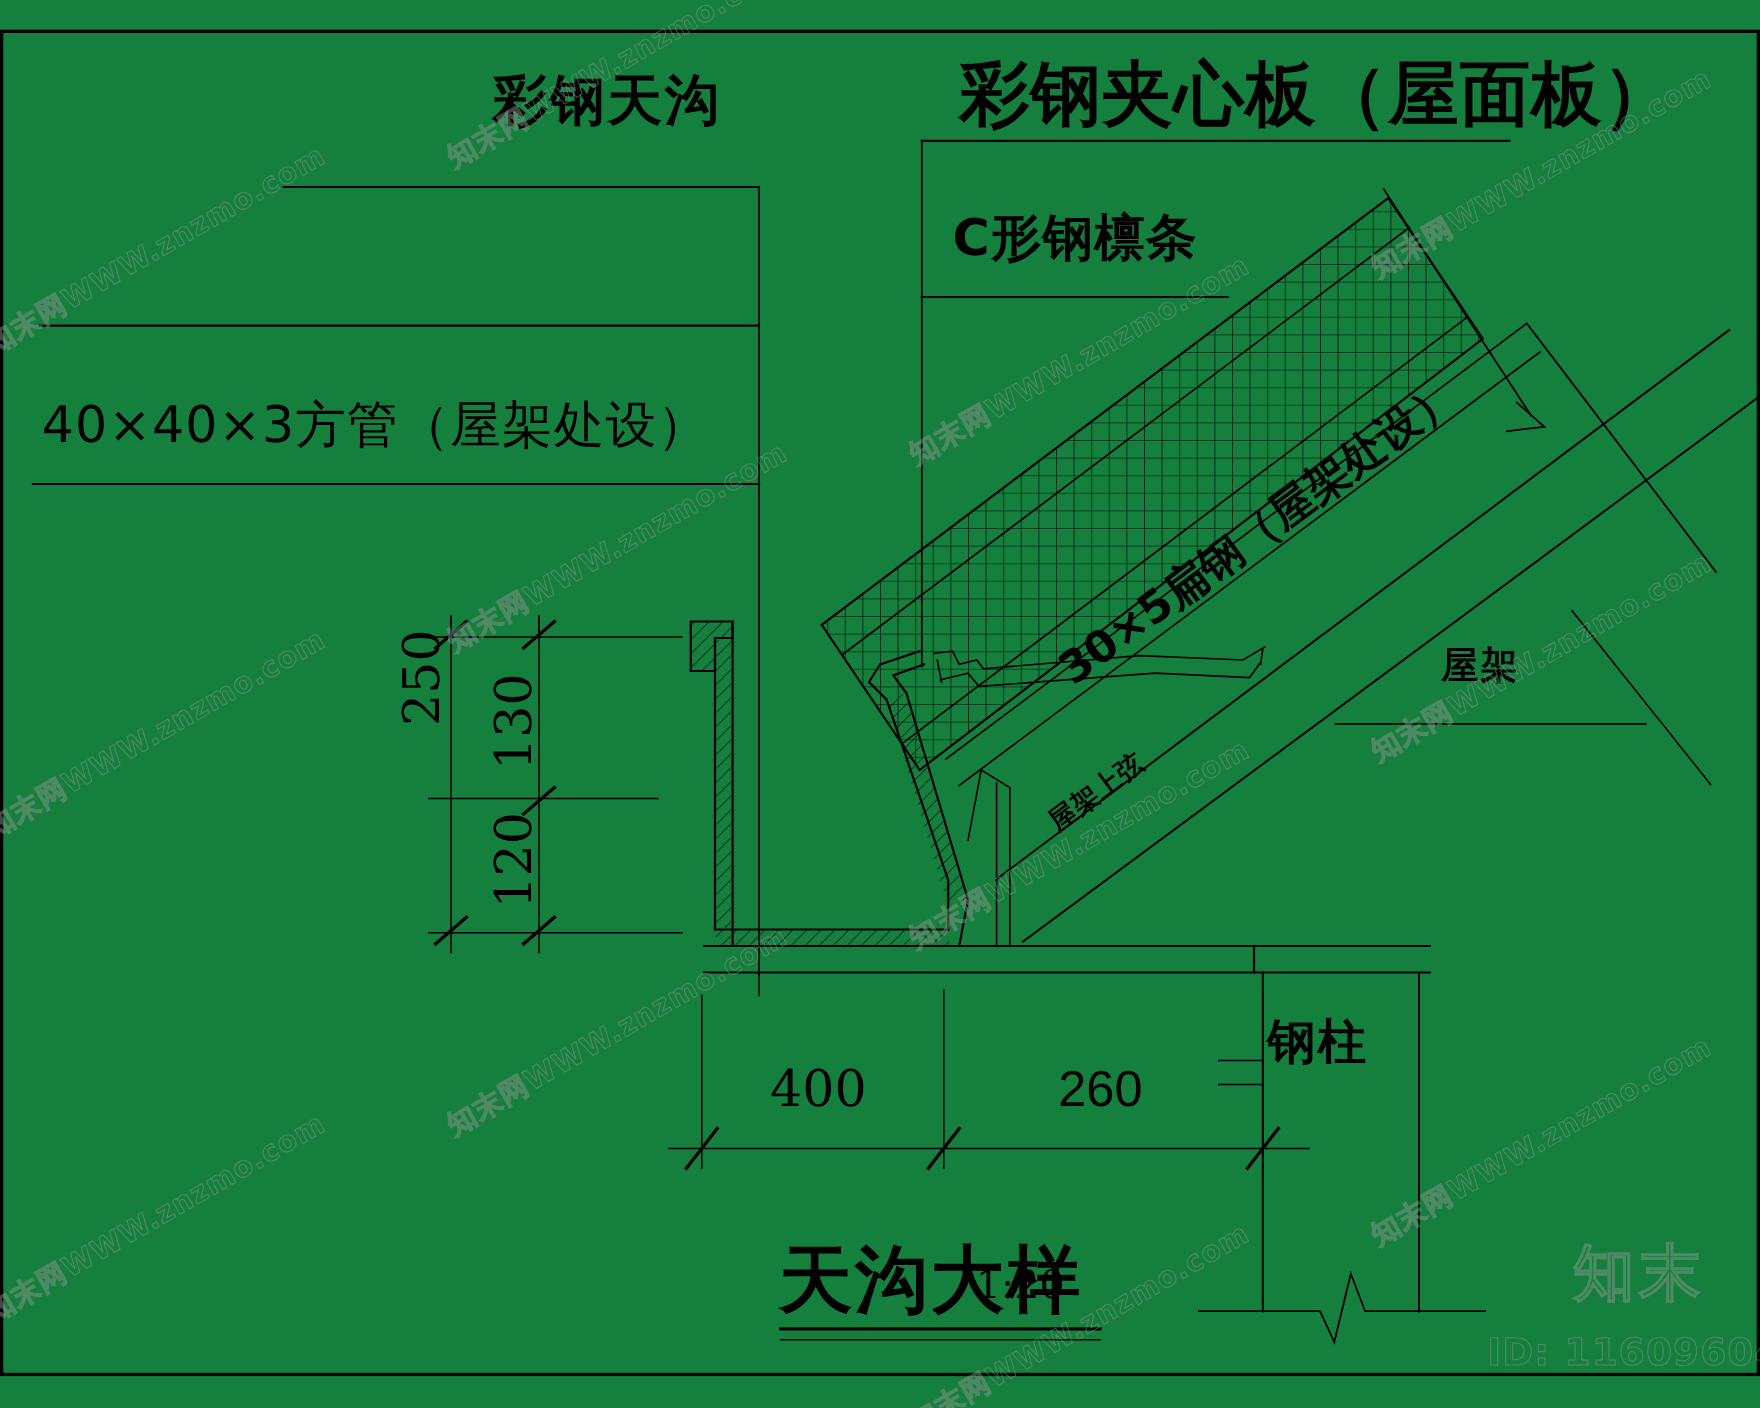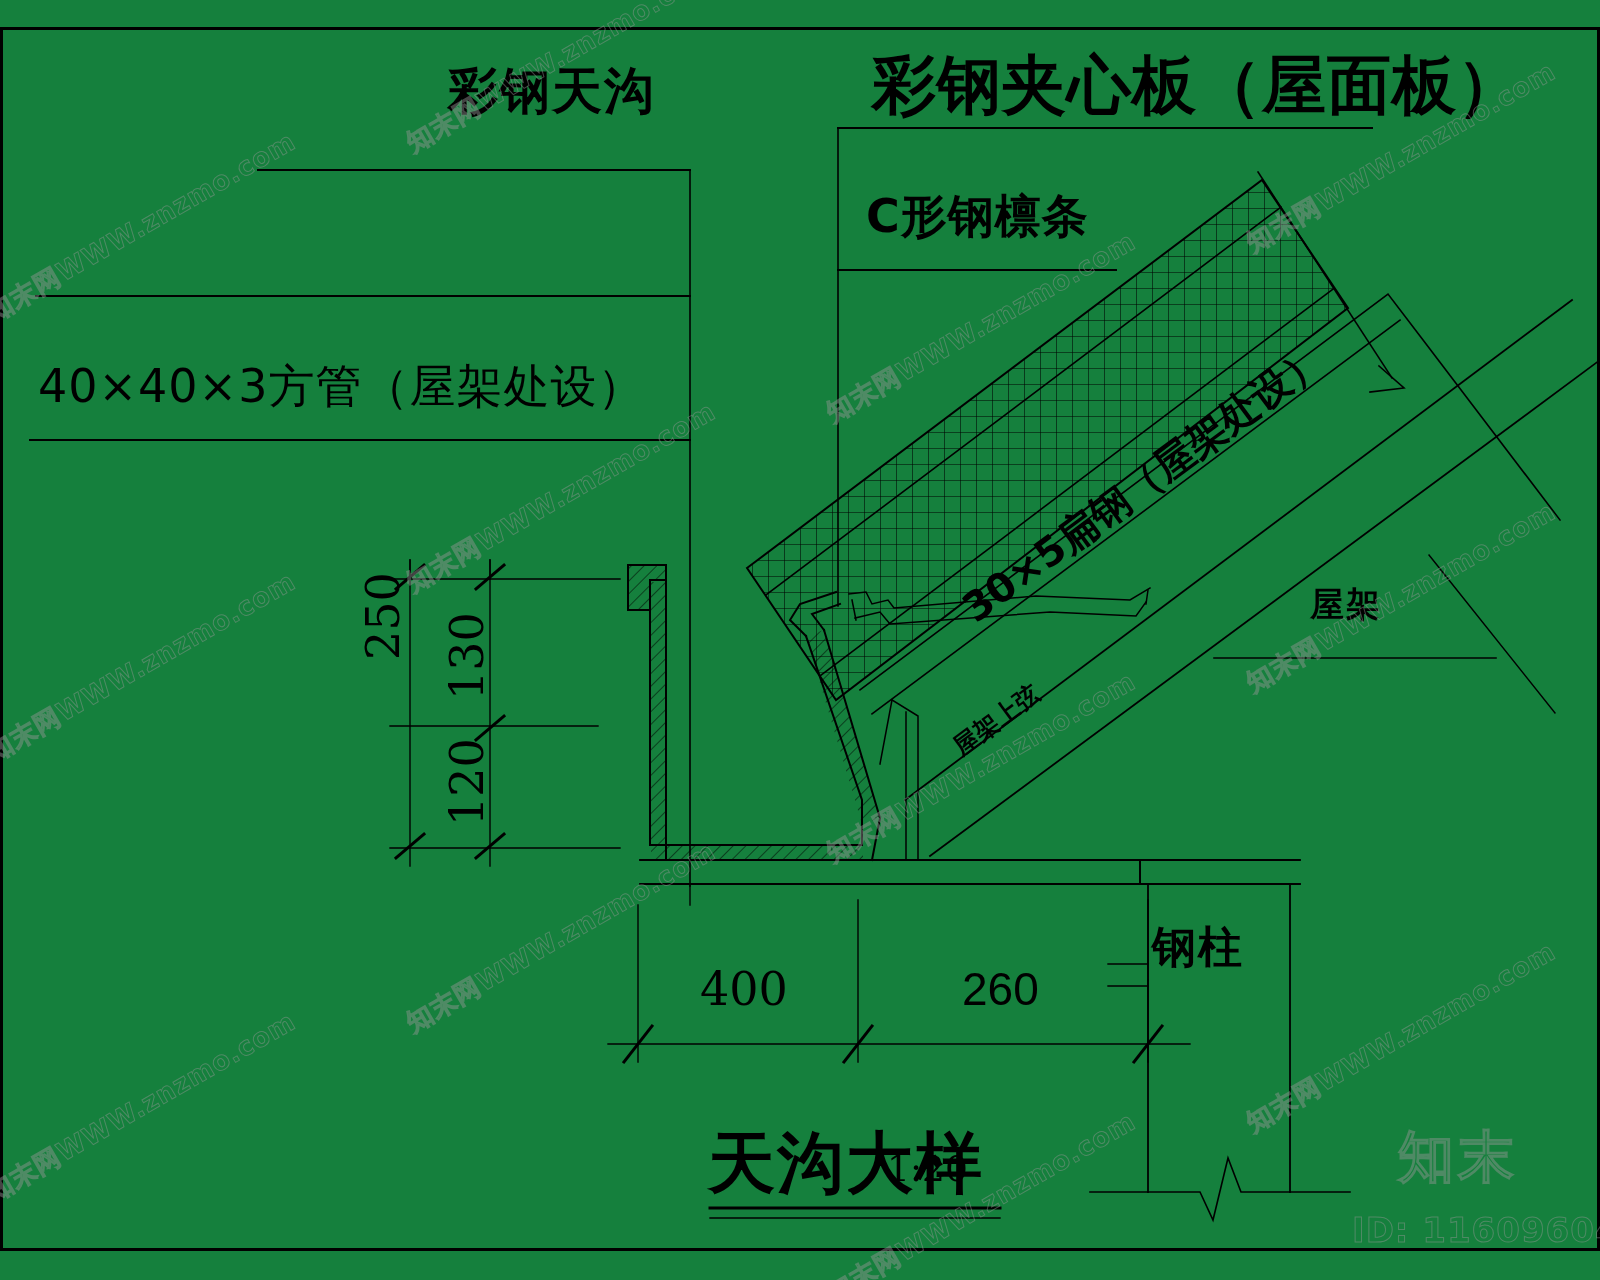--- a/index.html
+++ b/index.html
@@ -8,21 +8,21 @@
   #stage{position:relative;width:1600px;height:1280px;background:#15803d;}
   #stage svg{position:absolute;left:0;top:0;}
   .lbl{position:absolute;white-space:nowrap;color:#000;
        font-family:"Liberation Serif","DejaVu Serif",serif;}
   .cjk{font-family:"DejaVu Sans","Liberation Sans",sans-serif;font-weight:700;}
   .wm{position:absolute;white-space:nowrap;pointer-events:none;
       color:transparent;-webkit-text-stroke:1px rgba(150,150,150,.45);
       font-family:"DejaVu Sans","Liberation Sans",sans-serif;font-weight:700;}
   .wm-diag{transform:rotate(-30deg);transform-origin:left top;
            font-size:26px;letter-spacing:1px;}
-  .wm-big{font-size:56px;letter-spacing:4px;}
+  .wm-big{font-size:56px;letter-spacing:4px;margin-left:32px;}
   .wm-id{font-size:34px;letter-spacing:1px;}
 </style>
 </head>
 <body>
 
 <div id="stage">
 
   <svg width="1600" height="1280" viewBox="0 0 1600 1280">
 
     <defs>

